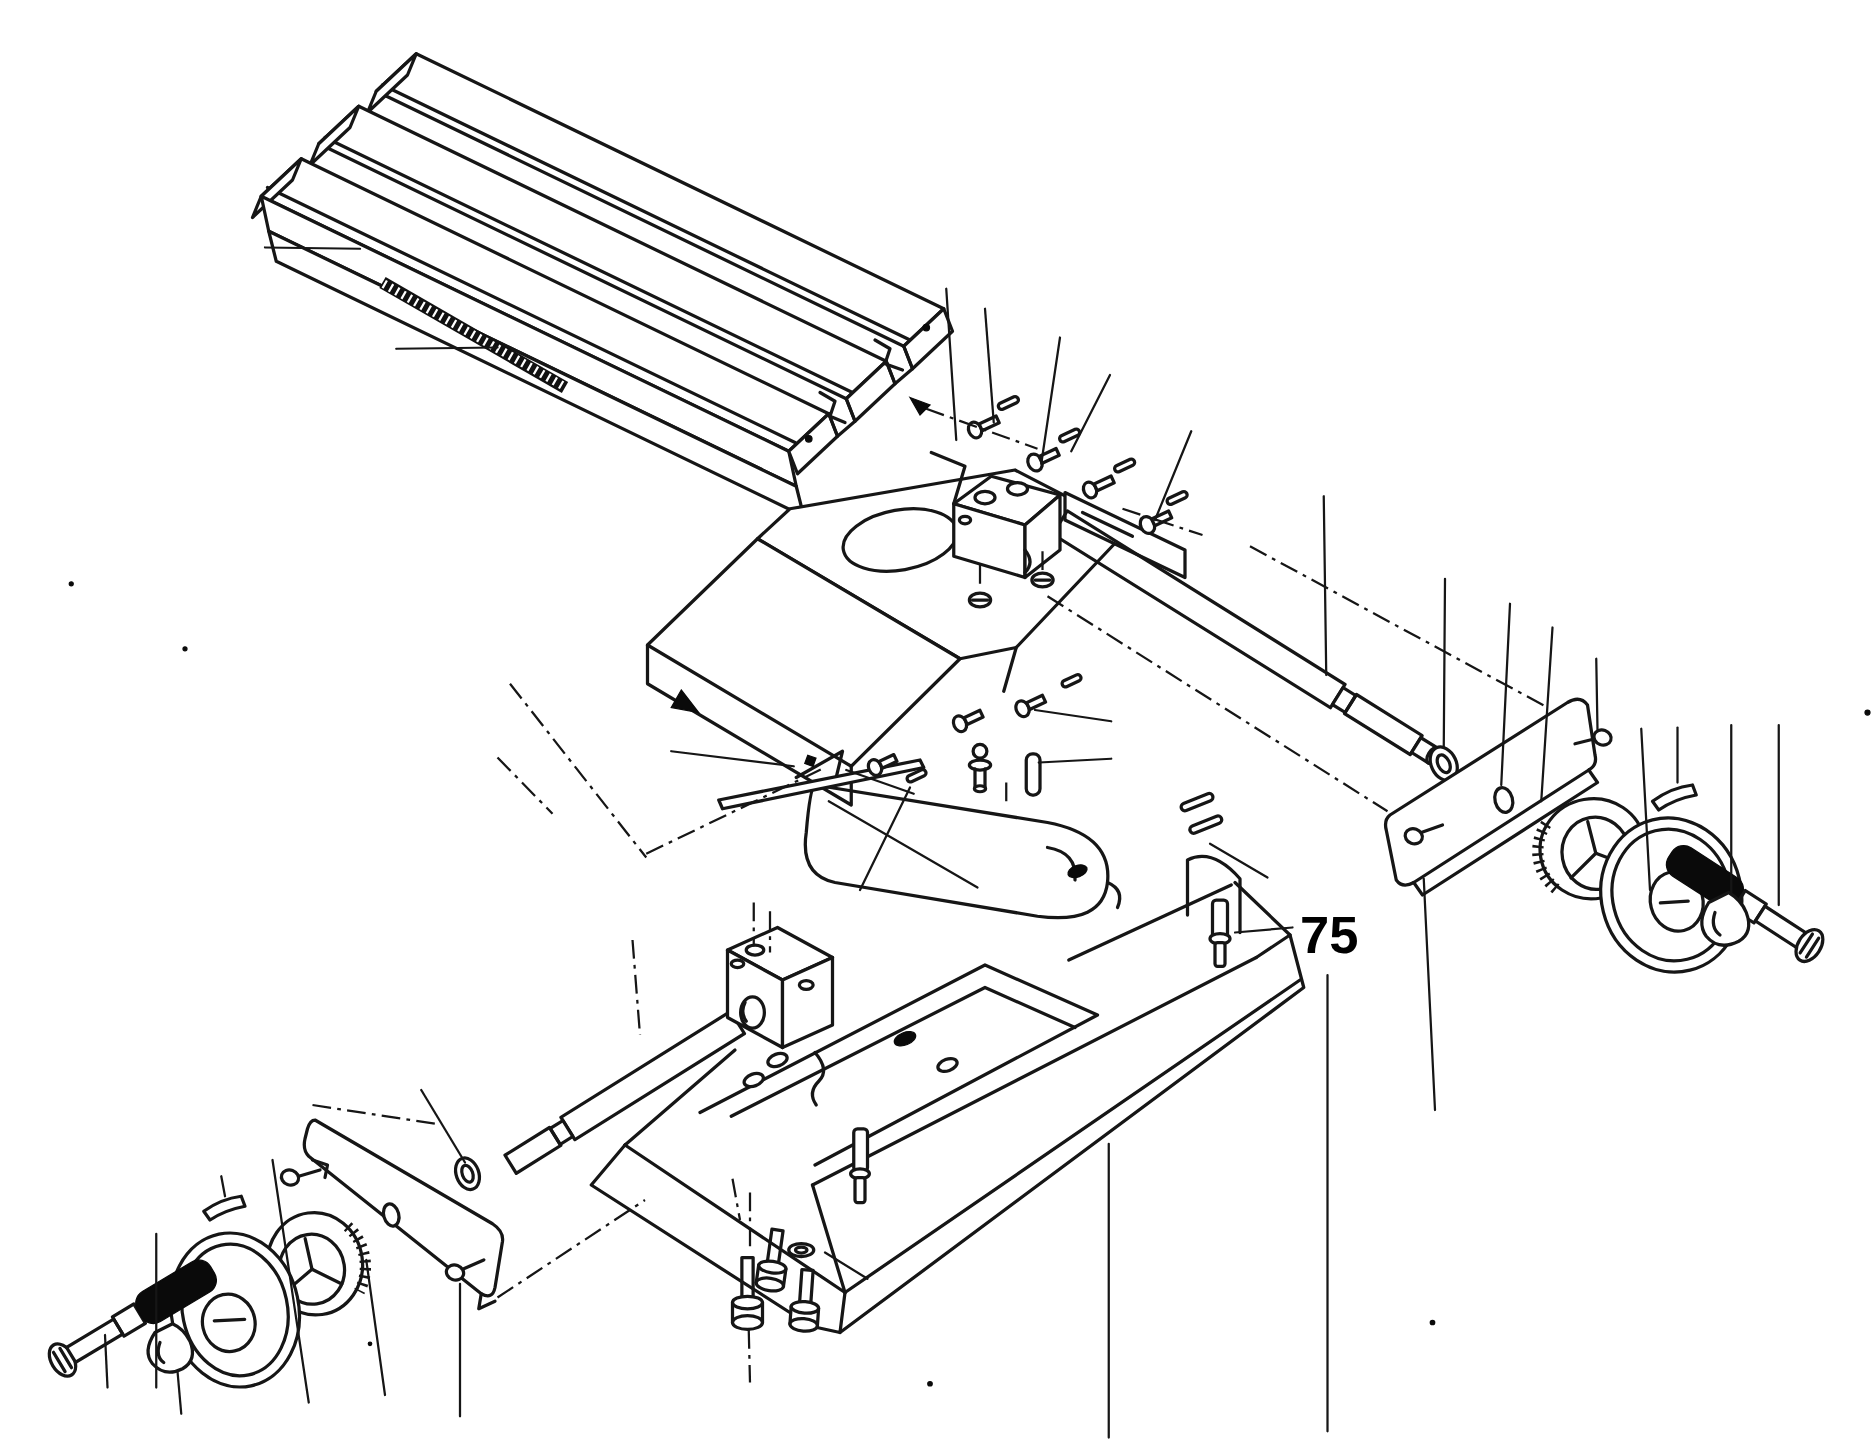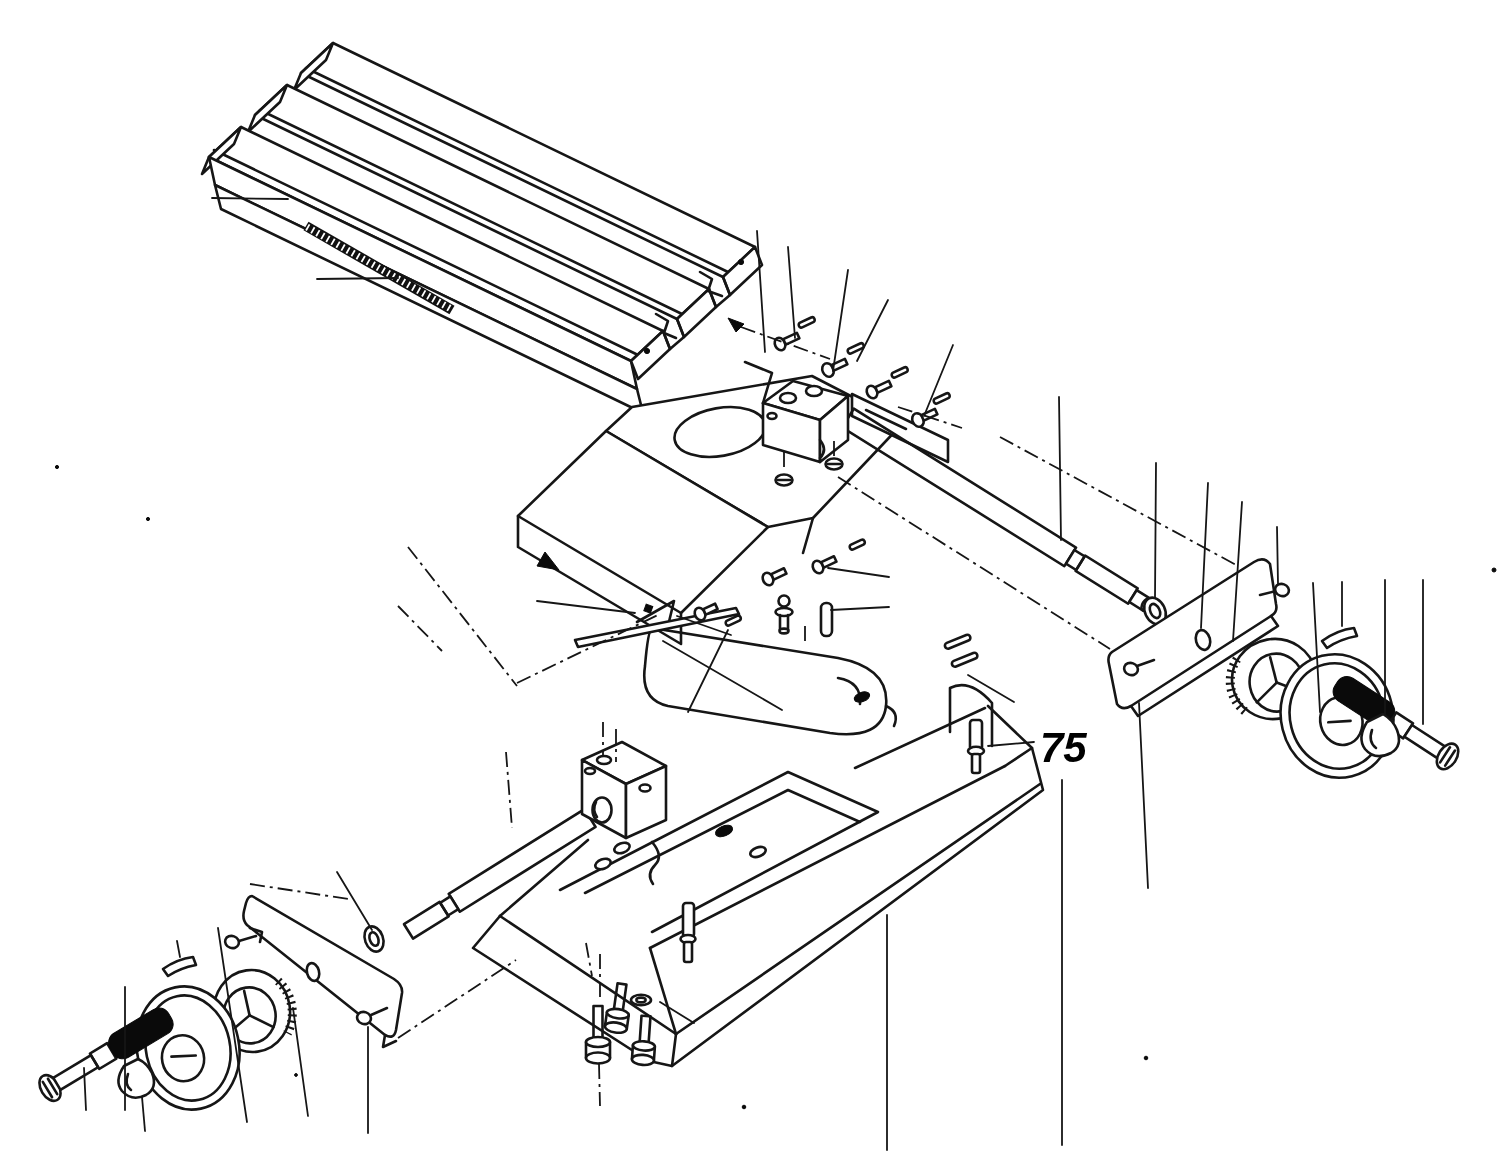--- a/index.html
+++ b/index.html
@@ -1,17 +1,17 @@
 <!DOCTYPE html>
 <html><head>
 <meta charset="utf-8">
 <style>
   html,body{margin:0;padding:0;background:#ffffff;}
   .stage{position:relative;width:1500px;height:1162px;background:#ffffff;overflow:hidden;
-         font-family:"Liberation Sans", sans-serif;font-style:italic;}
+         font-family:"Liberation Sans", sans-serif;}
   svg{display:block}
   
   .s  {stroke:#161616;stroke-width:2.6;fill:none;stroke-linecap:round;stroke-linejoin:round;}
   .sf {stroke:#161616;stroke-width:2.6;fill:#ffffff;stroke-linejoin:round;}
   .t  {stroke:#161616;stroke-width:1.8;fill:none;stroke-linecap:round;}
   .dd {stroke:#161616;stroke-width:1.8;fill:none;stroke-dasharray:15 5 3 5;}
   .bf {fill:#0a0a0a;stroke:#0a0a0a;}
   .tickdark{stroke:#111;stroke-width:10;fill:none;}
   .tickwhite{stroke:#fff;stroke-width:7;fill:none;stroke-dasharray:1.8 4;}
   .grad{stroke:#161616;stroke-width:9;fill:none;stroke-dasharray:2 4.2;}

